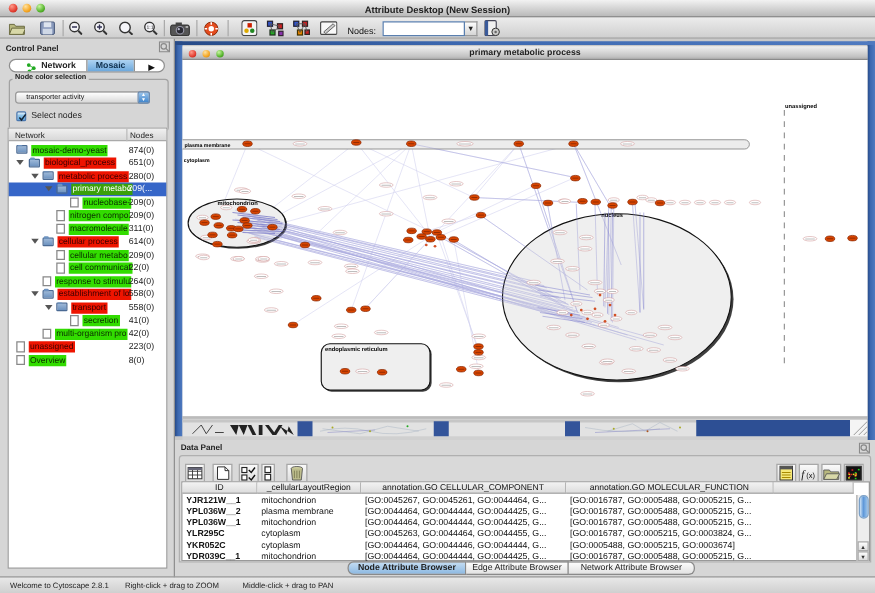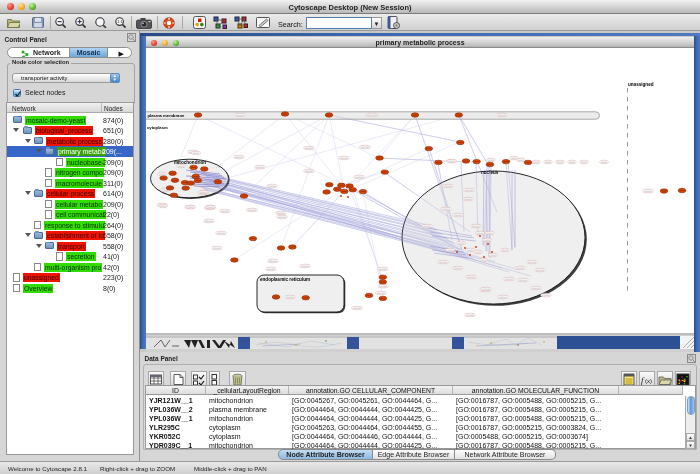--- a/index.html
+++ b/index.html
@@ -58,21 +58,21 @@
 .did{font-weight:bold;}
 #vscroll{position:absolute;right:0px;top:10px;width:10px;height:53px;background:#eee;border-left:1px solid #aaa;}
 #tabs2{left:138px;top:97px;height:11px;font-size:7px;}
 .tab2{position:absolute;top:0;height:11px;border:1px solid #8a8a8a;background:linear-gradient(#fdfdfd,#e2e2e2);color:#222;text-align:center;line-height:10px;}
 #statusbar{left:0;top:461px;width:700px;height:13px;background:linear-gradient(#e8e8e8,#d0d0d0);border-top:1px solid #9a9a9a;font-size:6.2px;color:#222;}
 </style></head><body>
 <div id="titlebar" class="abs">
     <div class="abs tl t1"></div>
     <div class="abs tl t2"></div>
     <div class="abs tl t3"></div>
-    <div id="apptitle" class="abs">Cytoscape Desktop (New Session)</div>
+    <div id="apptitle" class="abs">Attribute Desktop (New Session)</div>
   </div>
 <div id="toolbar" class="abs">
     <svg class="abs" style="left:7px;top:3.0px" width="13" height="11" viewBox="0 0 13 11">
       <path d="M0.5 2.5 h4 l1 1.5 h7 v6.5 h-12z" fill="#b8b87e" stroke="#6a6a40" stroke-width="0.8"></path>
       <path d="M0.5 10.5 l2-5 h11 l-2.2 5z" fill="#d8d8a8" stroke="#6a6a40" stroke-width="0.8"></path>
     </svg>
     <svg class="abs" style="left:32px;top:3.0px" width="12" height="11" viewBox="0 0 12 11">
       <rect x="0.5" y="0.5" width="11" height="10" rx="1" fill="#8899bb" stroke="#445577" stroke-width="0.8"></rect>
       <rect x="3" y="0.8" width="6" height="4" fill="#dde4ee"></rect>
       <rect x="2.2" y="6" width="7.6" height="4.5" fill="#cfd8e6"></rect>
@@ -130,21 +130,21 @@
       <rect x="1" y="1" width="4" height="4" fill="#3355cc" stroke="#223"></rect>
       <rect x="8" y="1" width="4" height="4" fill="#cc2222" stroke="#322"></rect>
       <rect x="4" y="8" width="4" height="4" fill="#ee8800" stroke="#430"></rect>
       <rect x="10" y="8" width="3.5" height="3.5" fill="#cc2222" stroke="#322"></rect>
       <path d="M3 3 L10 3 M6 10 L10 3 M3 3 L6 10 M10 3 L11.5 9.5" stroke="#555" stroke-width="0.7" fill="none"></path>
     </svg>
     <svg class="abs" style="left:256px;top:2.0px" width="14" height="13" viewBox="0 0 14 13">
       <rect x="0.5" y="1.5" width="13" height="10" rx="1" fill="#f8f8f8" stroke="#444" stroke-width="0.9"></rect>
       <path d="M3 9.5 L10.5 3 L12 4.5 L4.5 11z" fill="#ccc" stroke="#555" stroke-width="0.7"></path>
     </svg>
-    <div id="searchlbl" class="abs">Search:</div>
+    <div id="searchlbl" class="abs">Nodes:</div>
     <div id="searchbox" class="abs"></div>
     <div id="searcharrow" class="abs">▼</div>
     <svg class="abs" style="left:387px;top:2.0px" width="13" height="13" viewBox="0 0 13 13">
       <rect x="1" y="0.5" width="9" height="12" rx="1" fill="#f0f0f0" stroke="#445" stroke-width="0.9"></rect>
       <rect x="1" y="0.5" width="2.5" height="12" fill="#3a5a9a"></rect>
       <circle cx="9.5" cy="9.5" r="3" fill="#ccc" stroke="#333" stroke-width="0.8"></circle>
       <circle cx="9.5" cy="9.5" r="1" fill="#666"></circle>
     </svg>
   </div>
 <div id="cpanel" class="abs">

